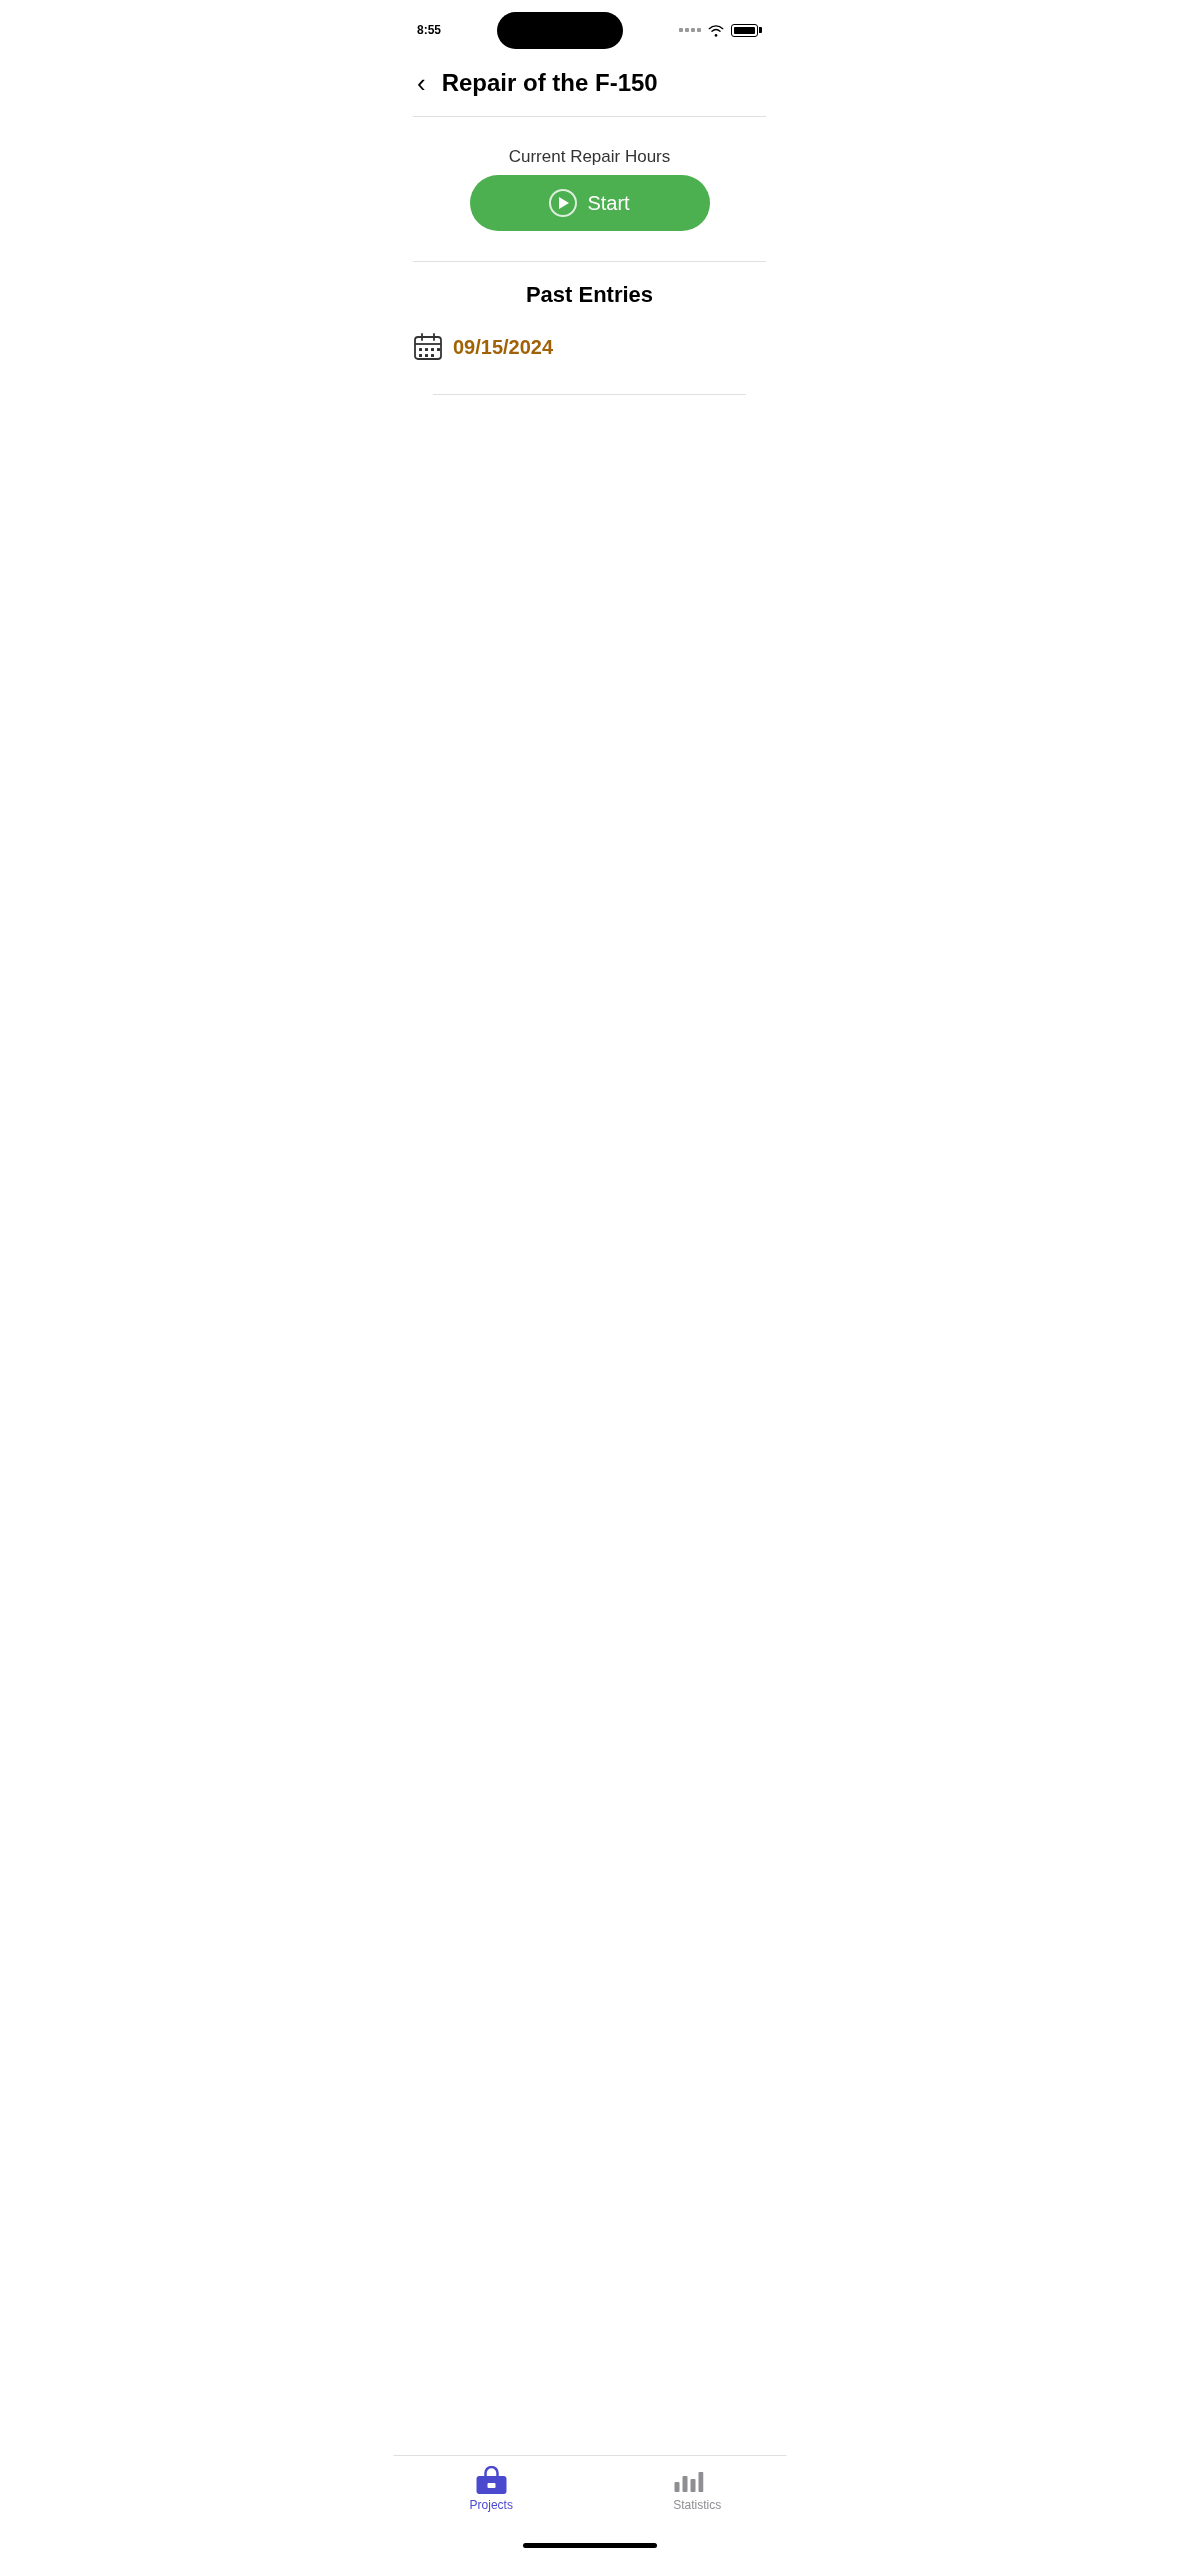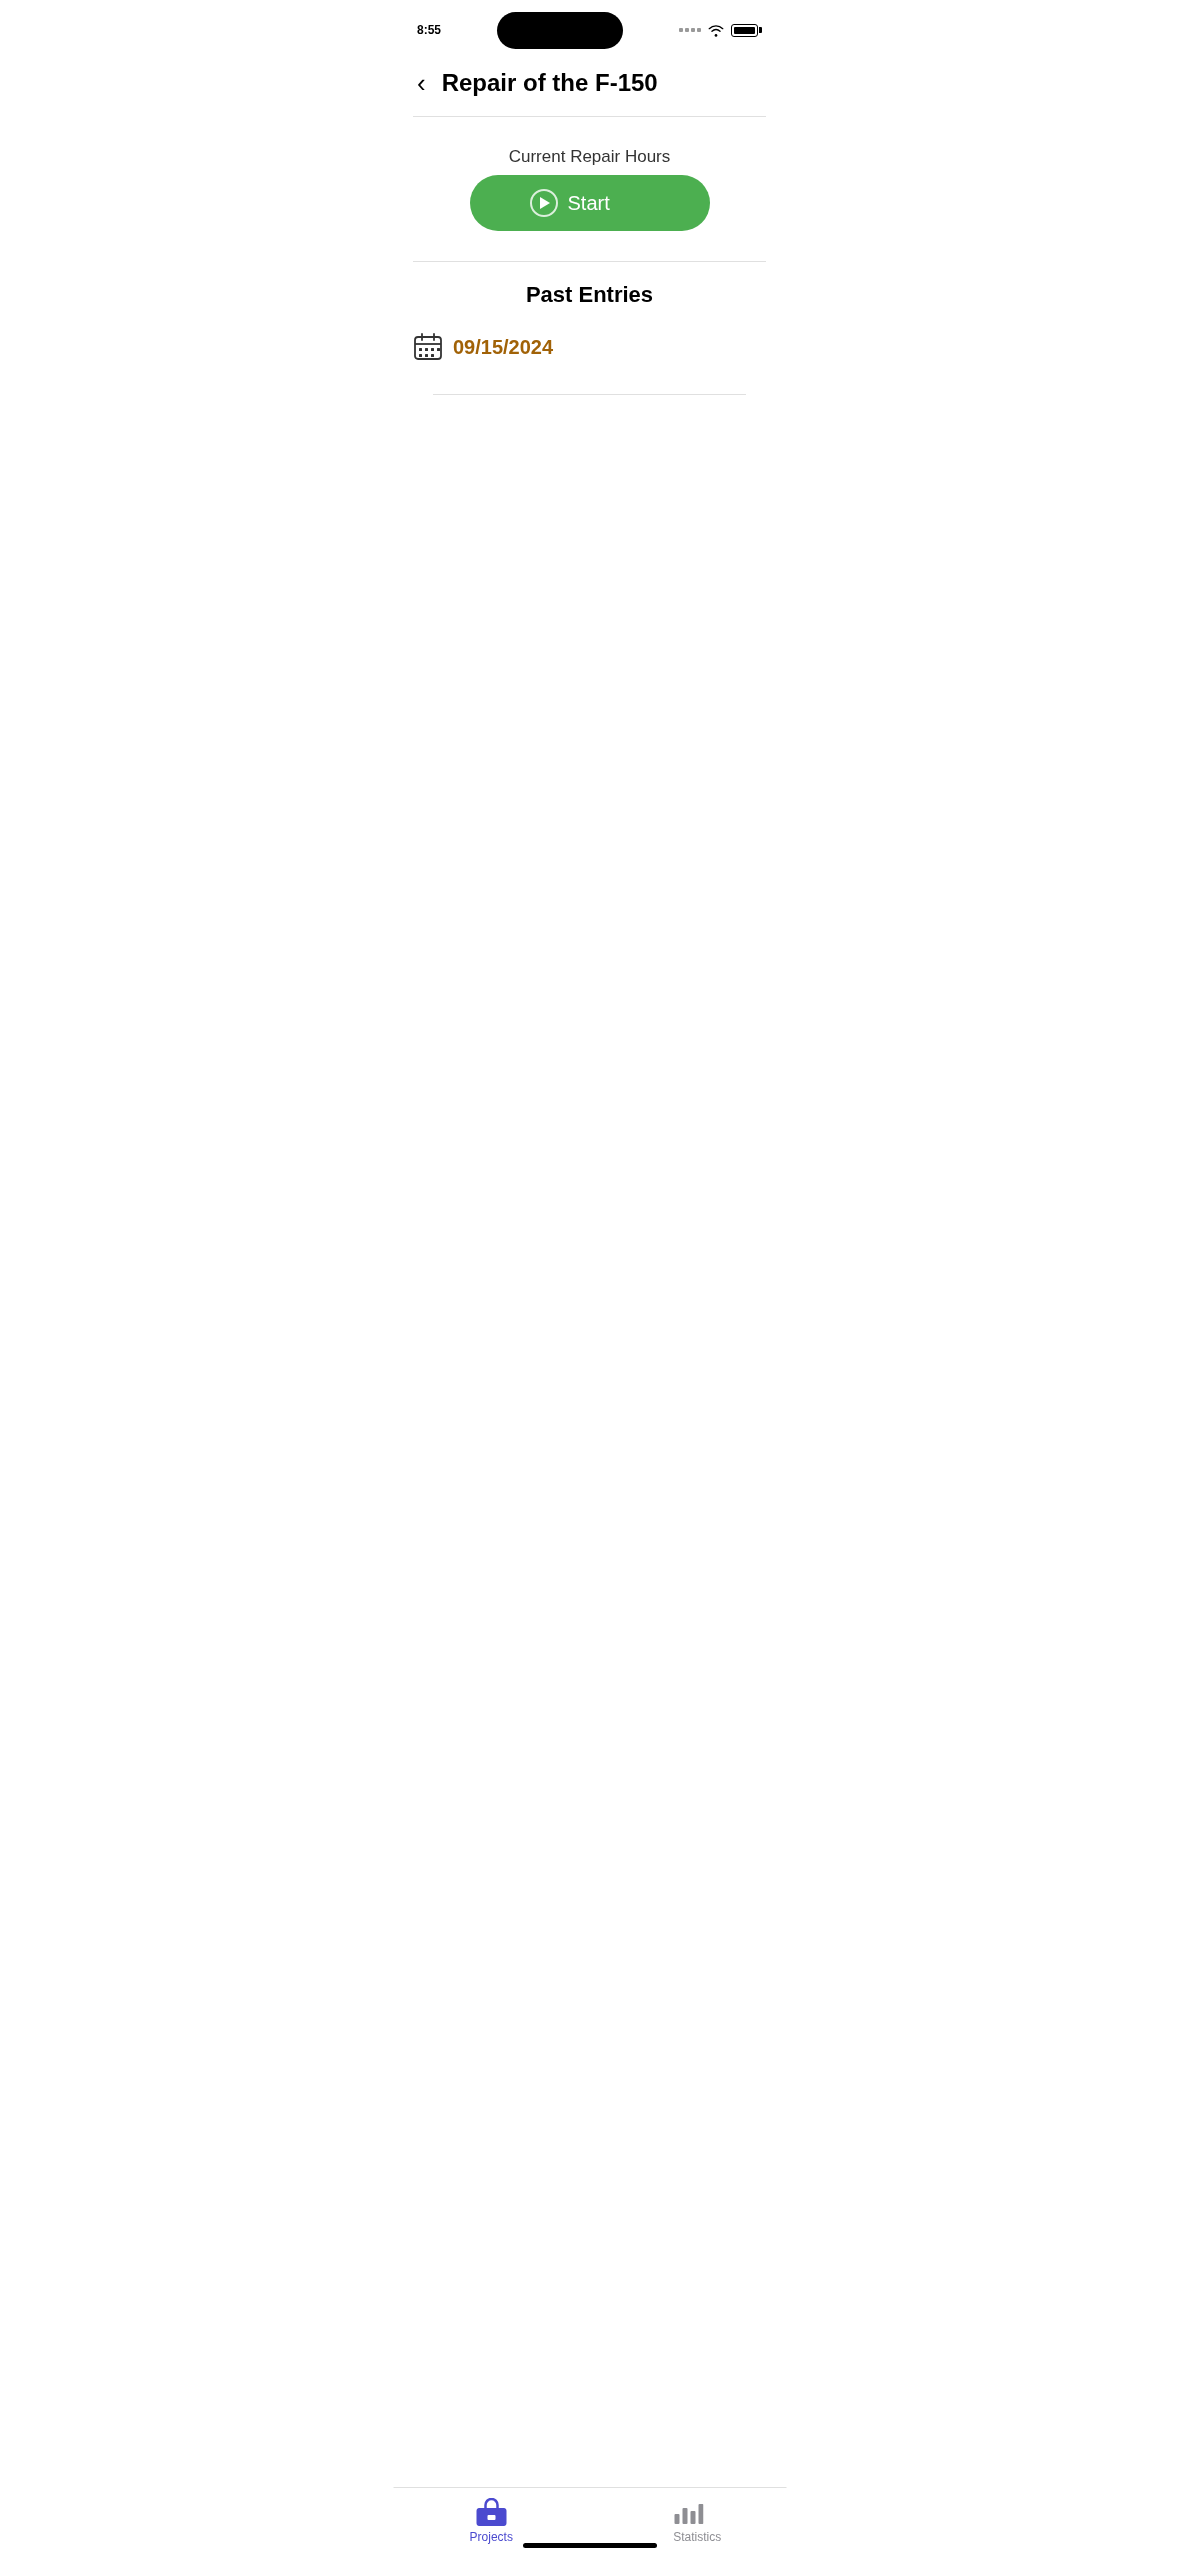--- a/index.html
+++ b/index.html
@@ -151,20 +151,21 @@
       border: none;
       border-radius: 30px;
       padding: 14px 60px;
       font-size: 20px;
       font-weight: 500;
       cursor: pointer;
       display: flex;
       align-items: center;
       gap: 10px;
       width: 240px;
+      justify-content: center;
     }
 
     .play-circle {
       width: 28px;
       height: 28px;
       border: 2px solid rgba(255,255,255,0.8);
       border-radius: 50%;
       display: flex;
       align-items: center;
       justify-content: center;
@@ -256,21 +257,21 @@
     
     .tab-bar {
       position: fixed;
       bottom: 0;
       left: 50%;
       transform: translateX(-50%);
       width: 393px;
       background: #fff;
       border-top: 1px solid #e0e0e0;
       display: flex;
-      padding: 10px 0 12px;
+      padding: 10px 0 44px;
     }
 
     .tab-item {
       flex: 1;
       display: flex;
       flex-direction: column;
       align-items: center;
       gap: 4px;
       cursor: pointer;
     }

